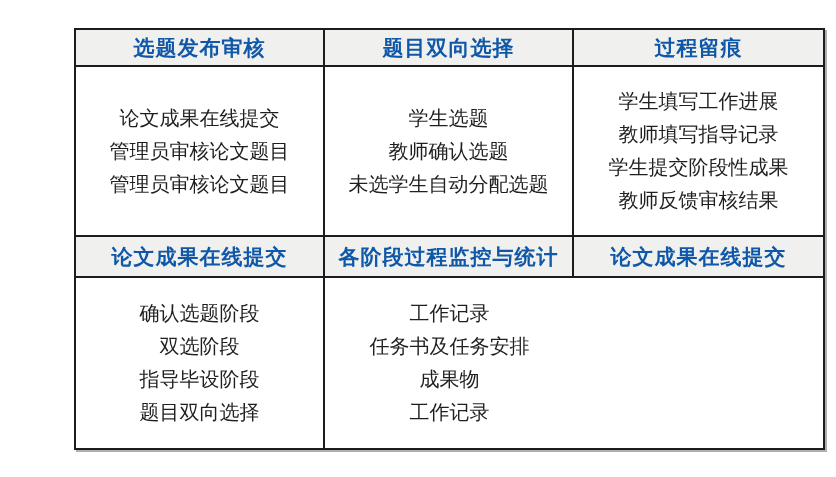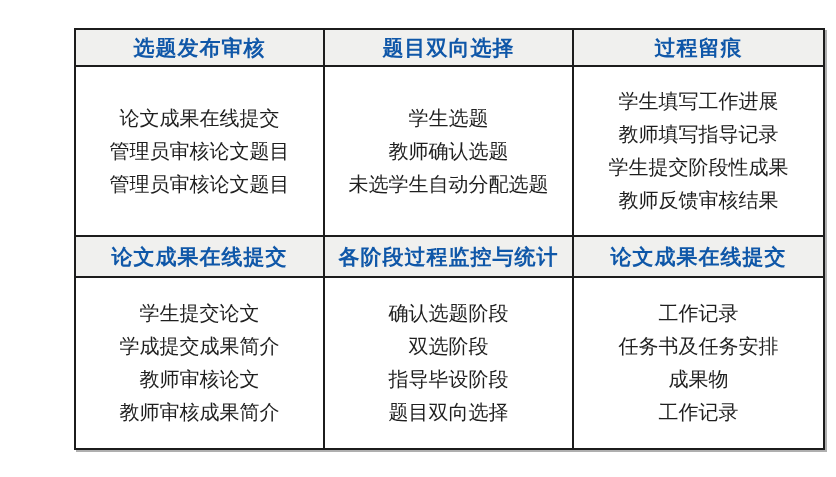--- a/index.html
+++ b/index.html
@@ -94,26 +94,20 @@
     <div class="cell header-cell col-a">
       <span>论文成果在线提交</span>
     </div>
     <div class="cell header-cell col-b">
       <span>各阶段过程监控与统计</span>
     </div>
     <div class="cell header-cell">
       <span>论文成果在线提交</span>
     </div>
 
-    <div class="cell content-cell col-a">
-      <div>学生提交论文</div>
-      <div>学成提交成果简介</div>
-      <div>教师审核论文</div>
-      <div>教师审核成果简介</div>
-    </div>
     <div class="cell content-cell col-b">
       <div>确认选题阶段</div>
       <div>双选阶段</div>
       <div>指导毕设阶段</div>
       <div>题目双向选择</div>
     </div>
     <div class="cell content-cell">
       <div>工作记录</div>
       <div>任务书及任务安排</div>
       <div>成果物</div>

